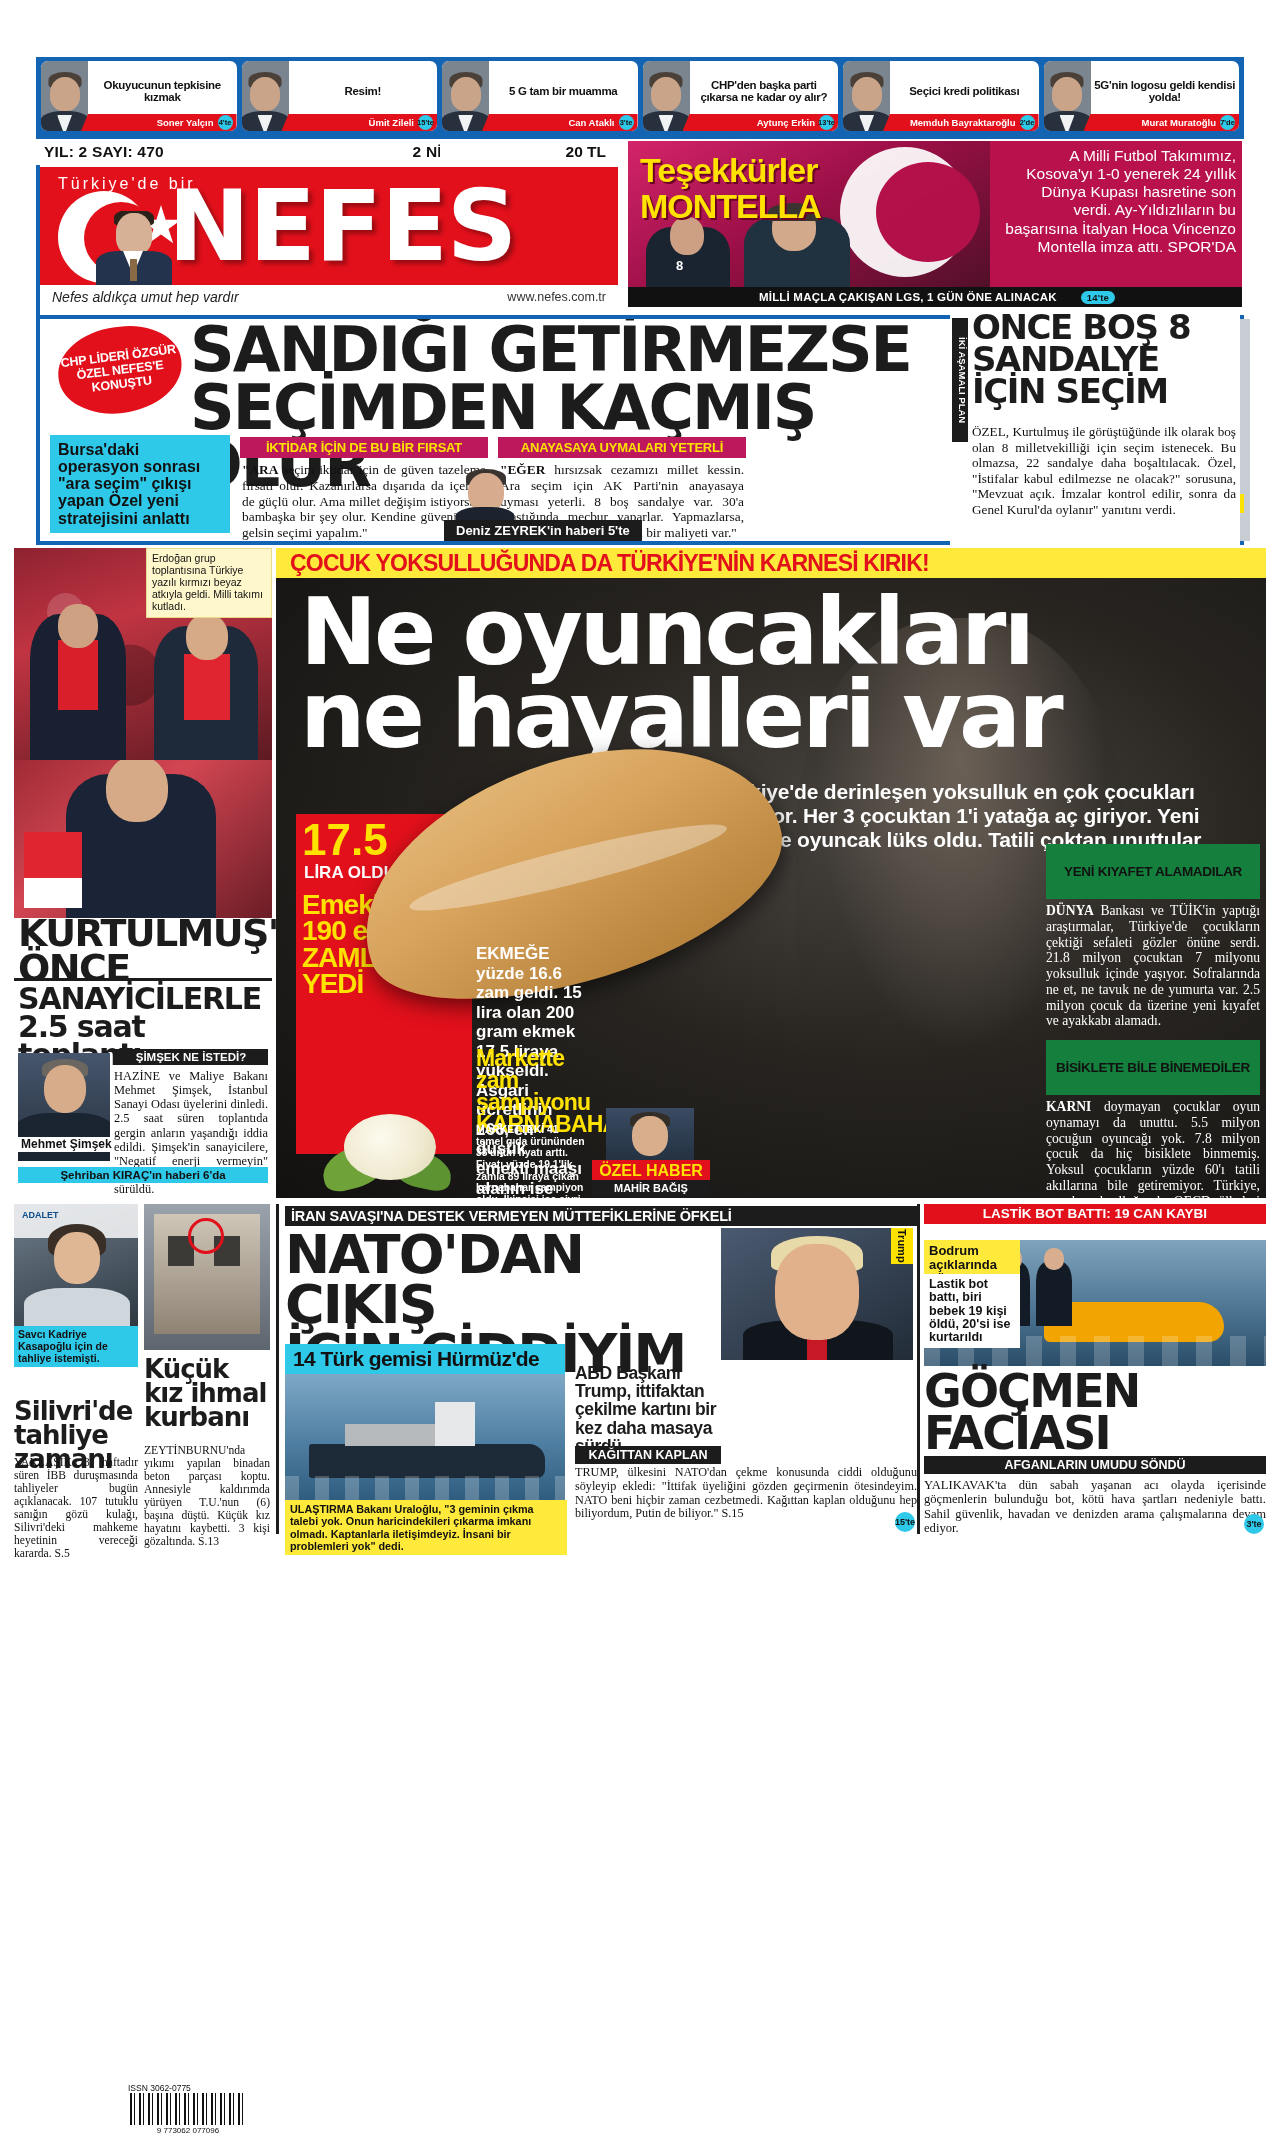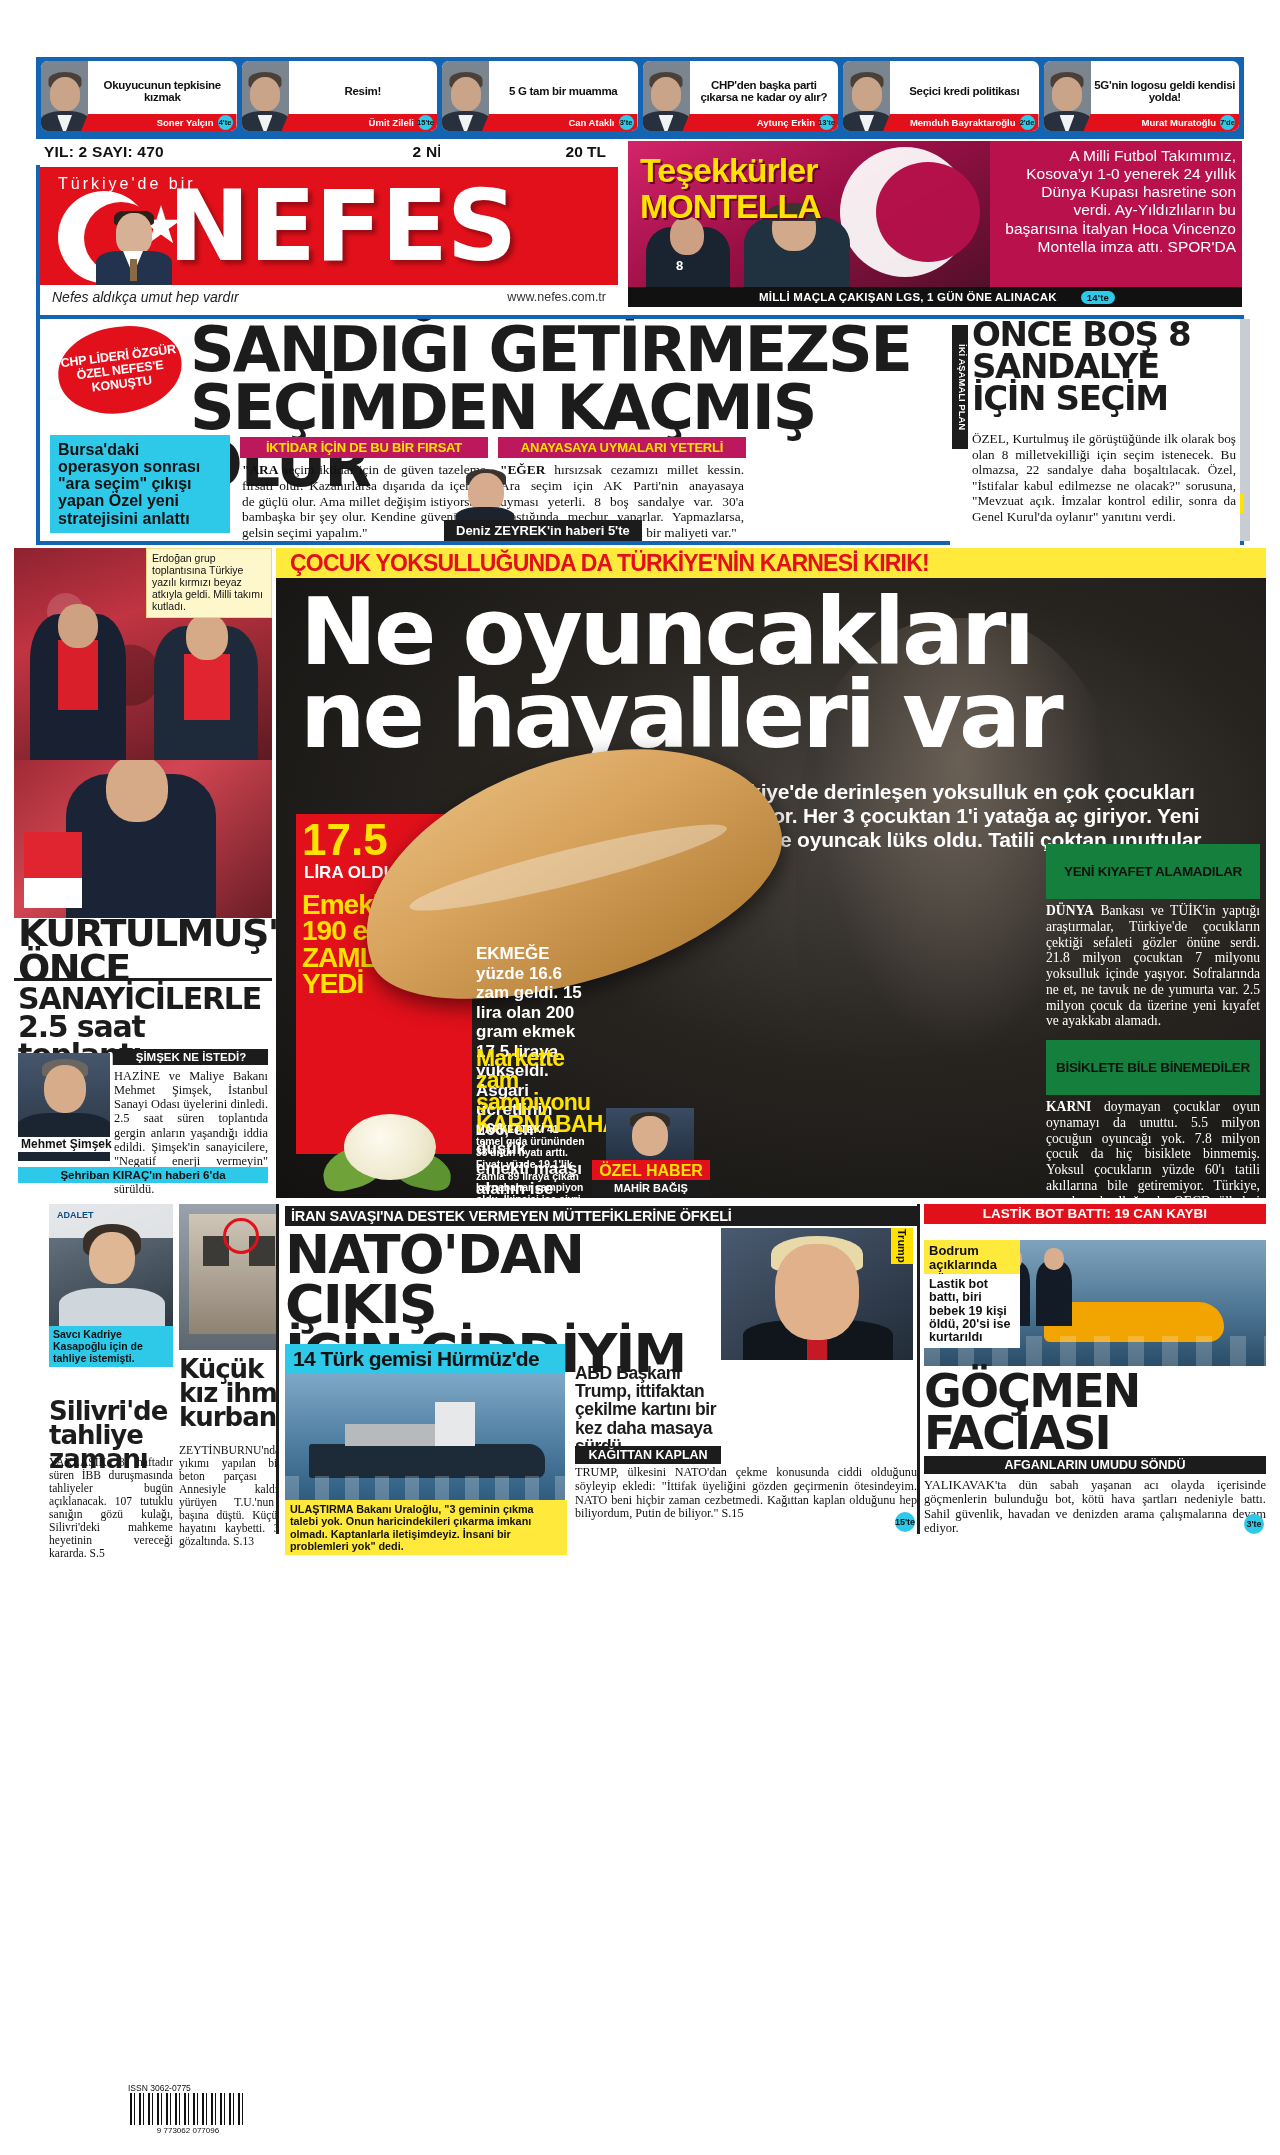--- a/index.html
+++ b/index.html
@@ -449,21 +449,21 @@
     position: absolute; left: 6px; top: 296px; width: 282px; background: #ffe93b;
     font-size: 10.8px; line-height: 1.14; color: #111; padding: 3px 5px; font-weight: 600;
   }
   .nato-pagebadge {
     position: absolute; right: 2px; bottom: 2px; background: #2ec8e8; color: #111;
     border-radius: 50%; width: 20px; height: 20px; font-size: 9px; font-weight: 800;
     display: flex; align-items: center; justify-content: center;
   }
 
   
-  .leftbot { position: absolute; left: 0; top: 0; width: 256px; height: 330px; margin-left: 35px; }
+  .leftbot { position: absolute; left: 0; top: 0; width: 256px; height: 330px; }
   .lb-photo1 {
     position: absolute; left: 0; top: 0; width: 124px; height: 122px; overflow: hidden;
     background: linear-gradient(160deg,#6f7d8b,#2e3942);
   }
   .lb-photo1 .h { position:absolute; left: 40px; top: 28px; width: 46px; height: 52px; border-radius: 46%; background:#e0b794; }
   .lb-photo1 .hr { position:absolute; left: 34px; top: 20px; width: 58px; height: 34px; border-radius: 50% 50% 30% 30%; background:#3a2f26; }
   .lb-photo1 .s { position:absolute; left: 10px; bottom: -6px; width: 106px; height: 44px; border-radius: 36% 36% 0 0; background:#cfd6dc; }
   .lb-photo1 .banner { position:absolute; left: 0; top: 0; width: 124px; height: 34px; background: rgba(255,255,255,.82); }
   .lb-photo1 .banner::after { content:"ADALET"; position:absolute; left: 8px; top: 6px; font-size: 9px; font-weight: 800; color: #0d4d8c; }
   .lb-cap1 {
@@ -728,21 +728,21 @@
       <div class="lf-suit"></div>
       <div class="lf-tie"></div>
       <div class="lf-hair"></div>
       <div class="lf-head"></div>
       <div class="lf-mouth"></div>
       <div class="lf-mic"></div>
       <div class="lf-name">Özgür Özel</div>
     </div>
   </div>
 
-  <div style="position:absolute; left:950px; top:319px; width:290px; height:254px; background:#fff; overflow:hidden;">
+  <div style="position:absolute; left:950px; top:312px; width:290px; height:254px; background:#fff; overflow:hidden;">
     <div style="position:absolute; left:2px; top:6px; width:16px; height:124px; background:#1c1c1c; color:#fff;
                 font-size:9.5px; font-weight:800; writing-mode:vertical-rl; text-align:center; padding:4px 0;">İKİ AŞAMALI PLAN</div>
     <div style="position:absolute; left:22px; top:0px; width:264px; font-size:34px; font-weight:800;
                 line-height:.94; letter-spacing:-1.4px; color:#1c1c1c; font-family:'DejaVu Sans',sans-serif;">ÖNCE BOŞ 8 SANDALYE İÇİN SEÇİM</div>
     <div style="position:absolute; left:22px; top:112px; width:264px; font-family:'Liberation Serif',serif;
                 font-size:13.2px; line-height:1.18; color:#111; text-align:justify;">ÖZEL, Kurtulmuş ile görüştüğünde ilk olarak boş olan 8 milletvekilliği için seçim istenecek. Bu olmazsa, 22 sandalye daha boşaltılacak. Özel, "İstifalar kabul edilmezse ne olacak?" sorusuna, "Mevzuat açık. İmzalar kontrol edilir, sonra da Genel Kurul'da oylanır" yanıtını verdi.</div>
   </div>
 
   <div class="midzone">
 

